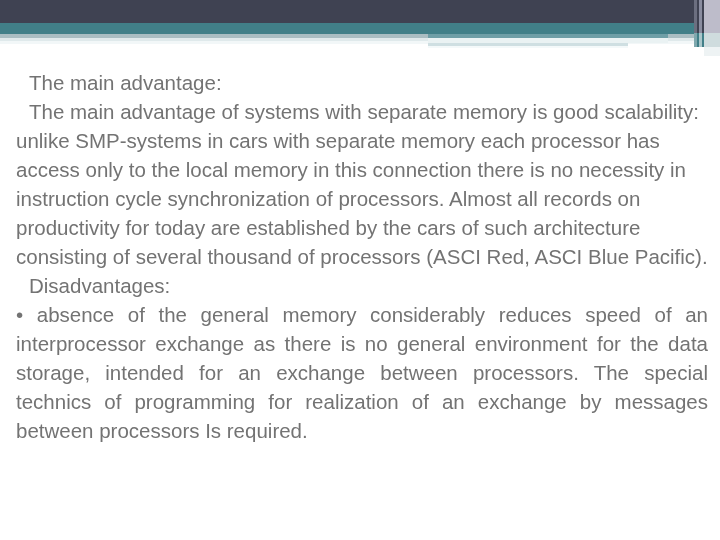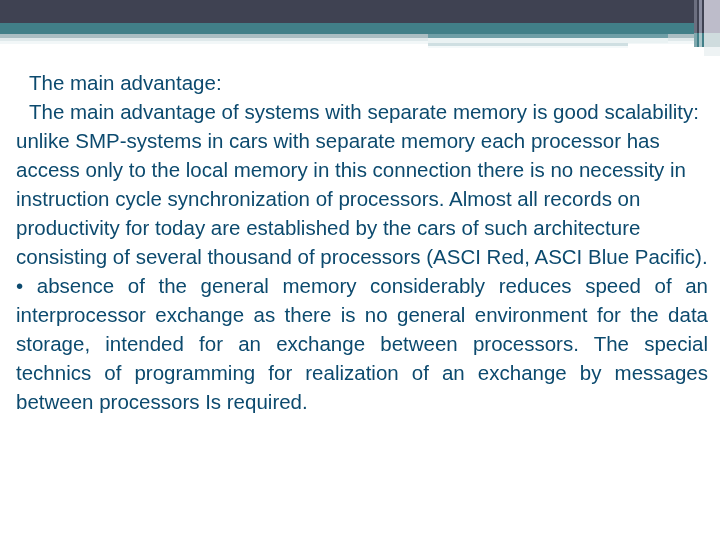--- a/index.html
+++ b/index.html
@@ -125,21 +125,21 @@
   .stripe-e2 { left: 704px; top: 33px; width: 16px; height: 14px; background: #cfdcde; }
 
   .stripe-e3 { left: 704px; top: 47px; width: 16px; height: 9px; background: #eef3f4; }
 
   
   #body-text {
     position: absolute;
     left: 16px;
     top: 68px;
     width: 692px;
-    color: #0c4a6e;
+    color: #737373;
     font-size: 20.5px;
     line-height: 29px;
     text-align: justify;
     text-justify: inter-word;
   }
 
   .para {
     margin: 0;
     text-align: justify;
   }
@@ -181,19 +181,20 @@
     <div class="stripe stripe-e2"></div>
     <div class="stripe stripe-e3"></div>
   </div>
 
   <div id="body-text">
 
     <p class="para para-indent">The main advantage:</p>
 
     <p class="para para-indent">The main advantage of systems with separate memory is good scalability: unlike SMP-systems in cars with separate memory each processor has access only to the local memory in this connection there is no necessity in instruction cycle synchronization of processors. Almost all records on productivity for today are established by the cars of such architecture consisting of several thousand of processors (ASCI Red, ASCI Blue Pacific).</p>
 
+    <p class="para para-indent">Disadvantages:</p>
 
     <p class="para para-bullet">• absence of the general memory considerably reduces speed of an interprocessor exchange as there is no general environment for the data storage, intended for an exchange between processors. The special technics of programming for realization of an exchange by messages between processors Is required.</p>
 
 
   </div>
 
 </div>
 
 </body></html>

